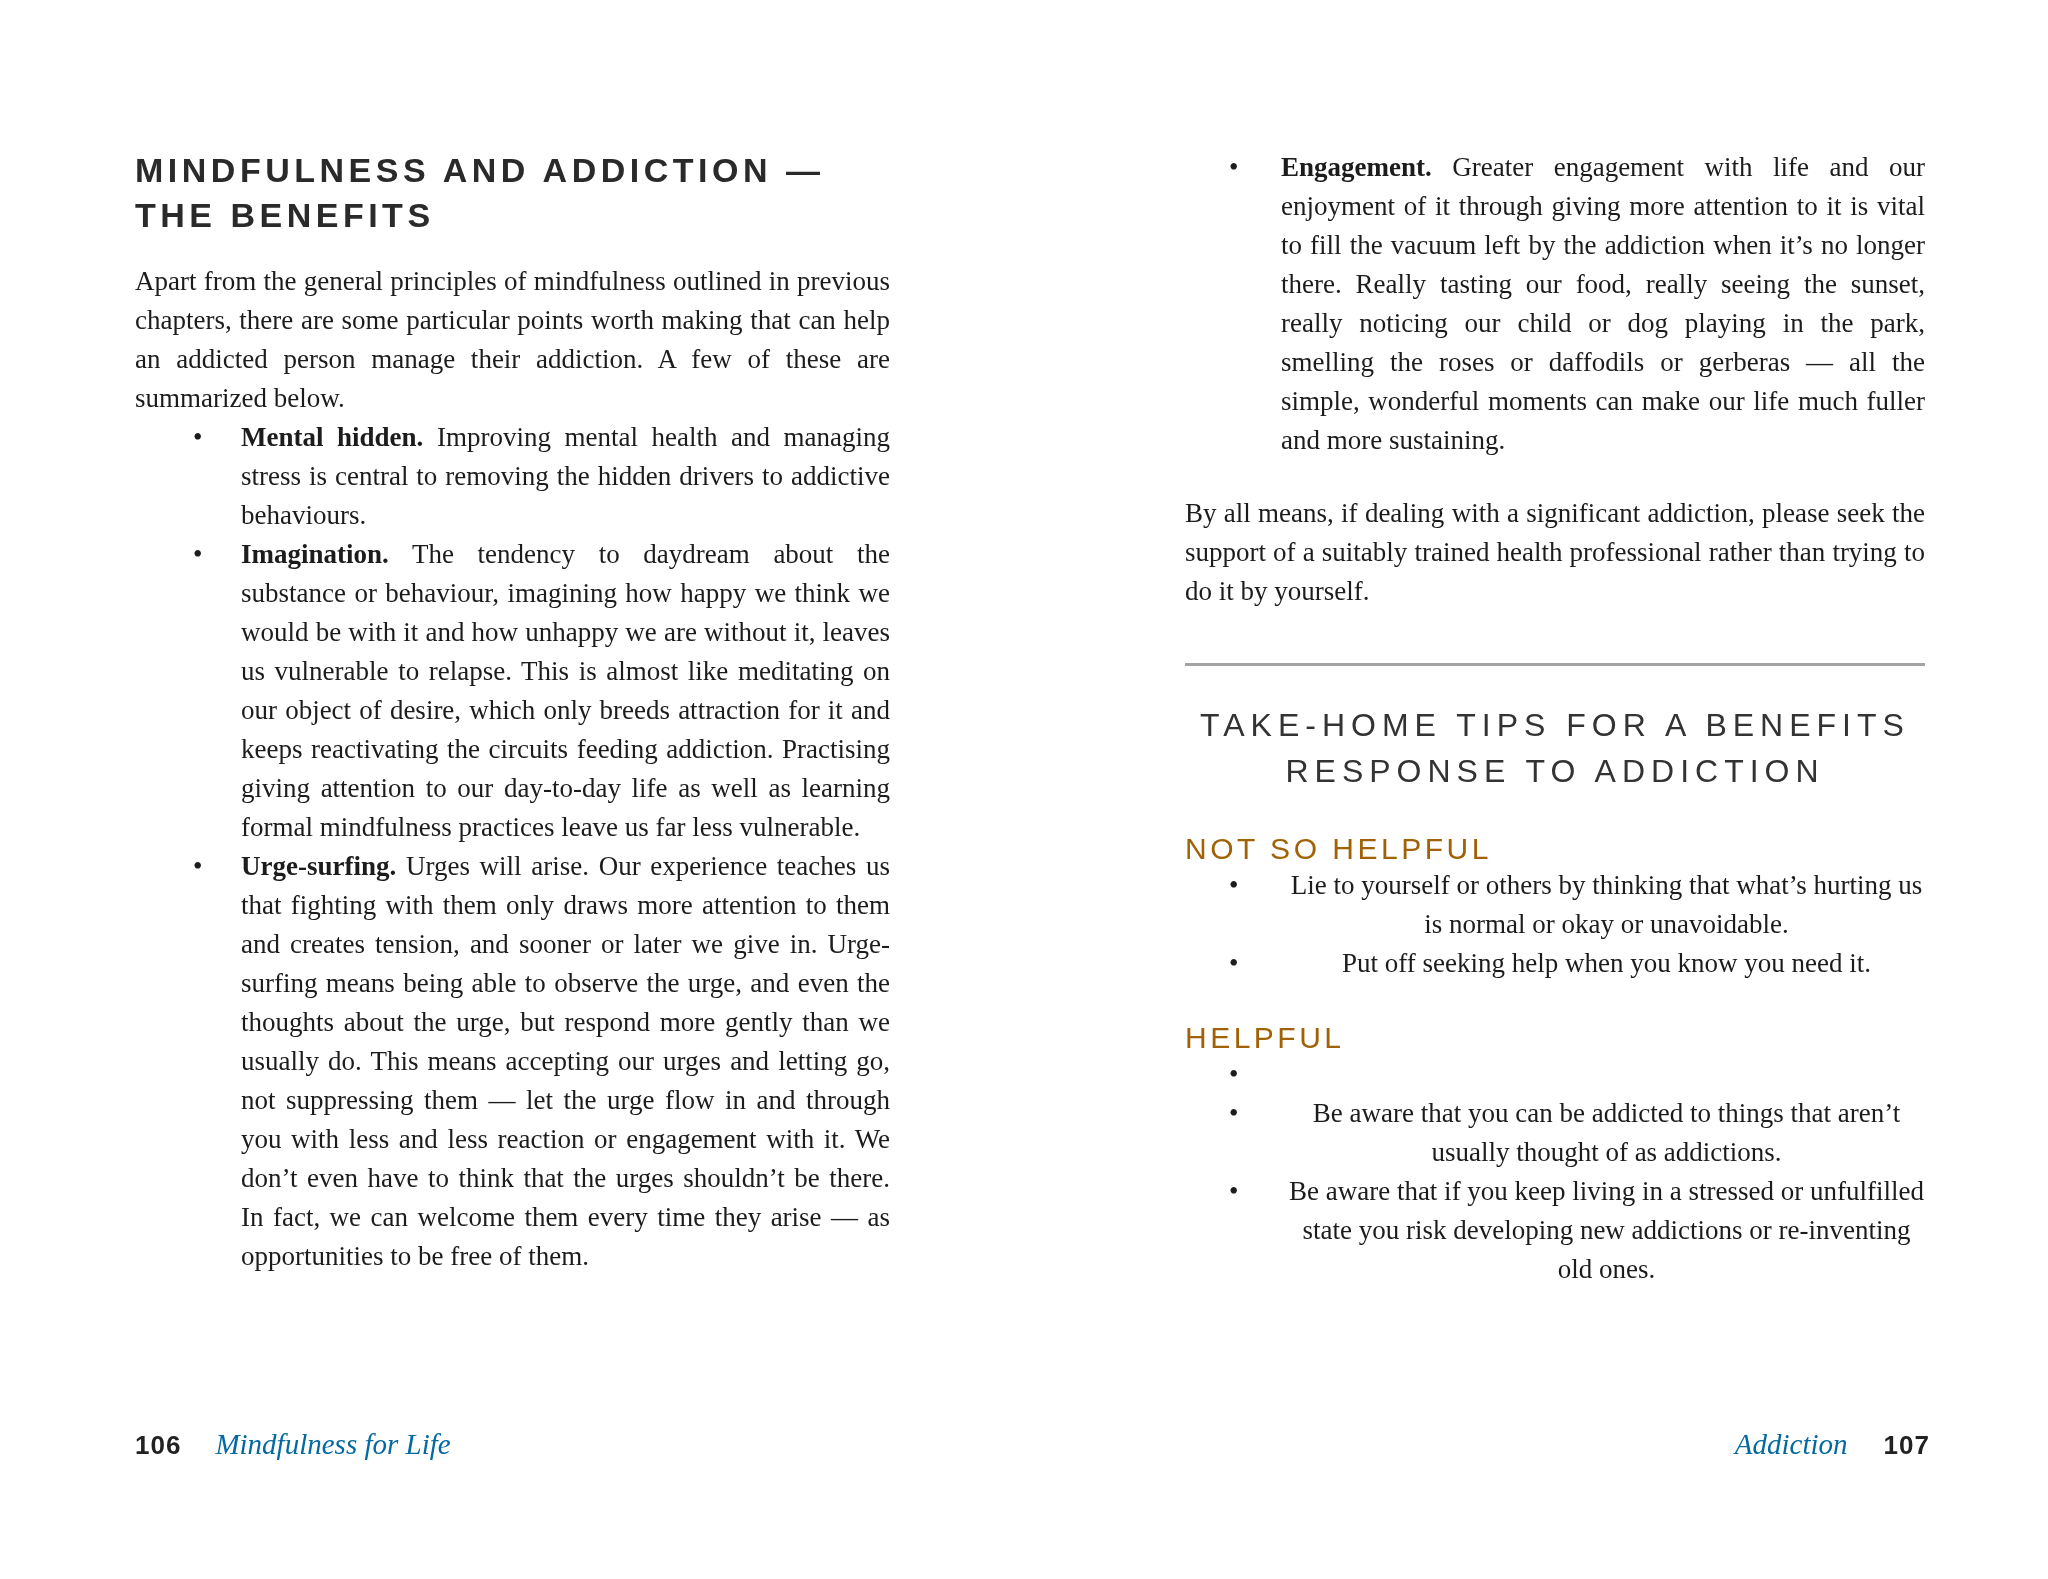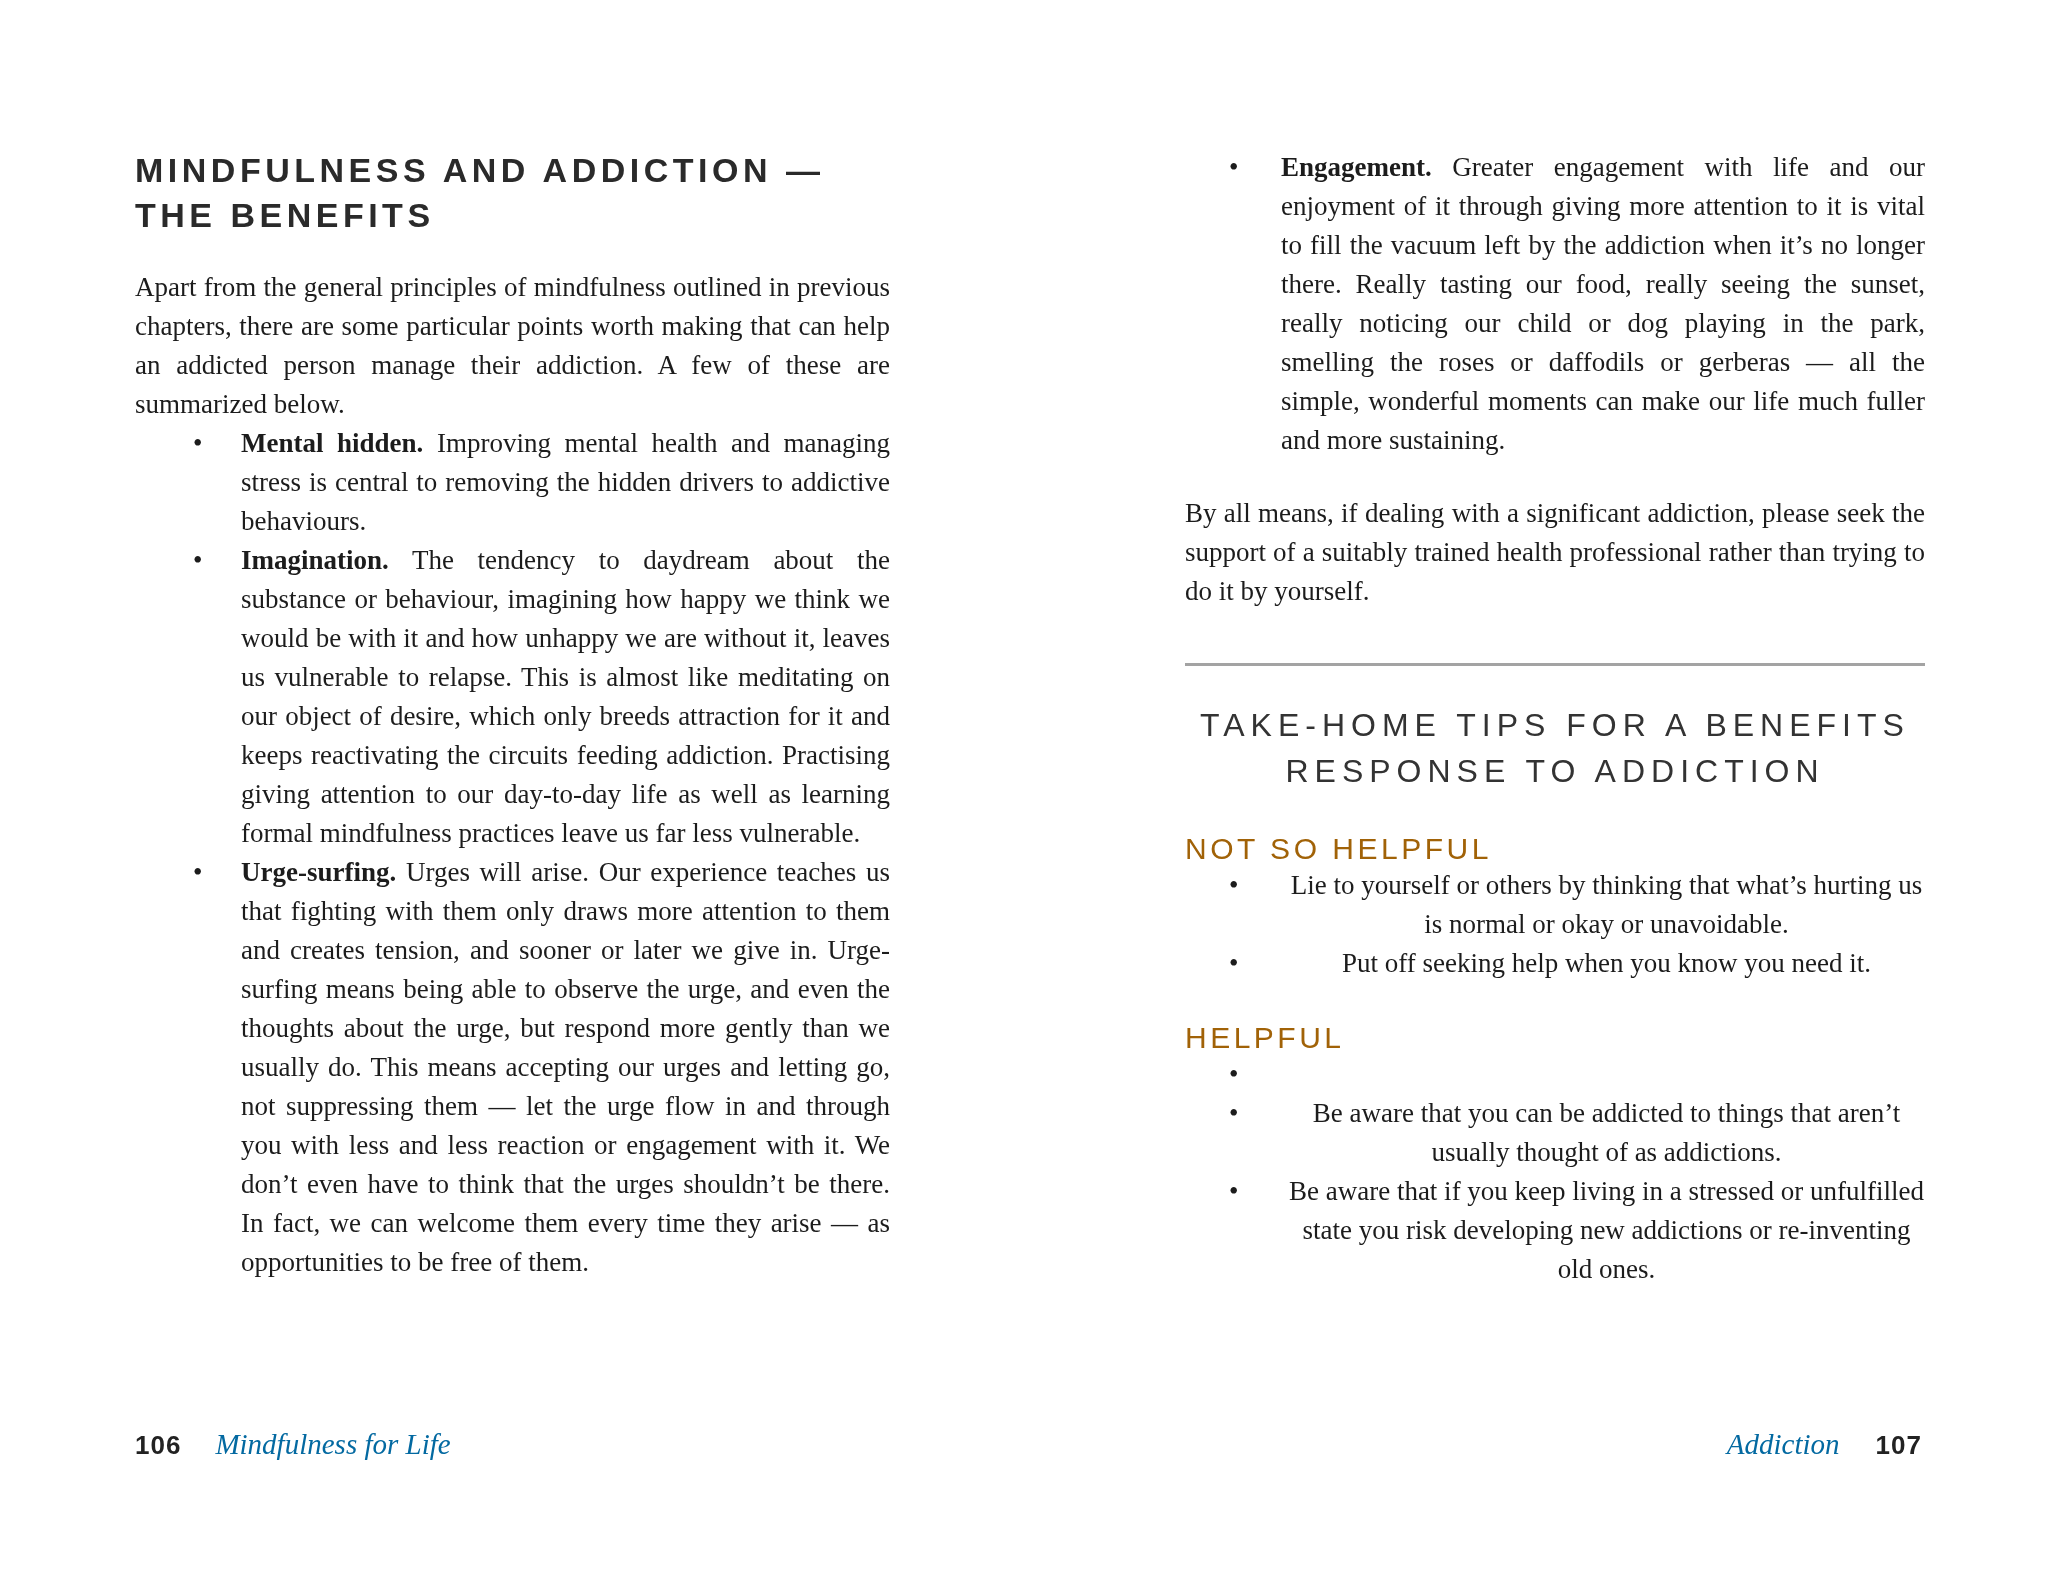--- a/index.html
+++ b/index.html
@@ -24,21 +24,21 @@
   .col-right { left: 1185px; width: 740px; }
 
   
   .main-heading {
     font-family: "Liberation Sans", sans-serif;
     font-weight: bold;
     font-size: 34px;
     line-height: 45px;
     letter-spacing: 4.5px;
     color: #2a2a2a;
-    margin: 0 0 30px 0;
+    margin: 0 0 24px 0;
   }
   .main-heading span { display: block; }
 
   
   .body-text {
     font-size: 27px;
     line-height: 39px;
     text-align: justify;
     color: #1c1c1c;
   }
@@ -95,21 +95,21 @@
   .tips-list .btext { text-align: center; margin-left: 7px; }
 
   
   .footer {
     position: absolute;
     top: 1428px;
     font-size: 28px;
     color: #1c1c1c;
   }
   .footer-left { left: 135px; }
-  .footer-right { right: 126px; text-align: left; }
+  .footer-right { right: 118px; text-align: left; }
   .page-num {
     font-family: "Liberation Sans", sans-serif;
     font-weight: bold;
     font-size: 26px;
     letter-spacing: 1px;
     color: #222222;
   }
   .book-title, .chapter-title {
     font-style: italic;
     font-size: 29px;

